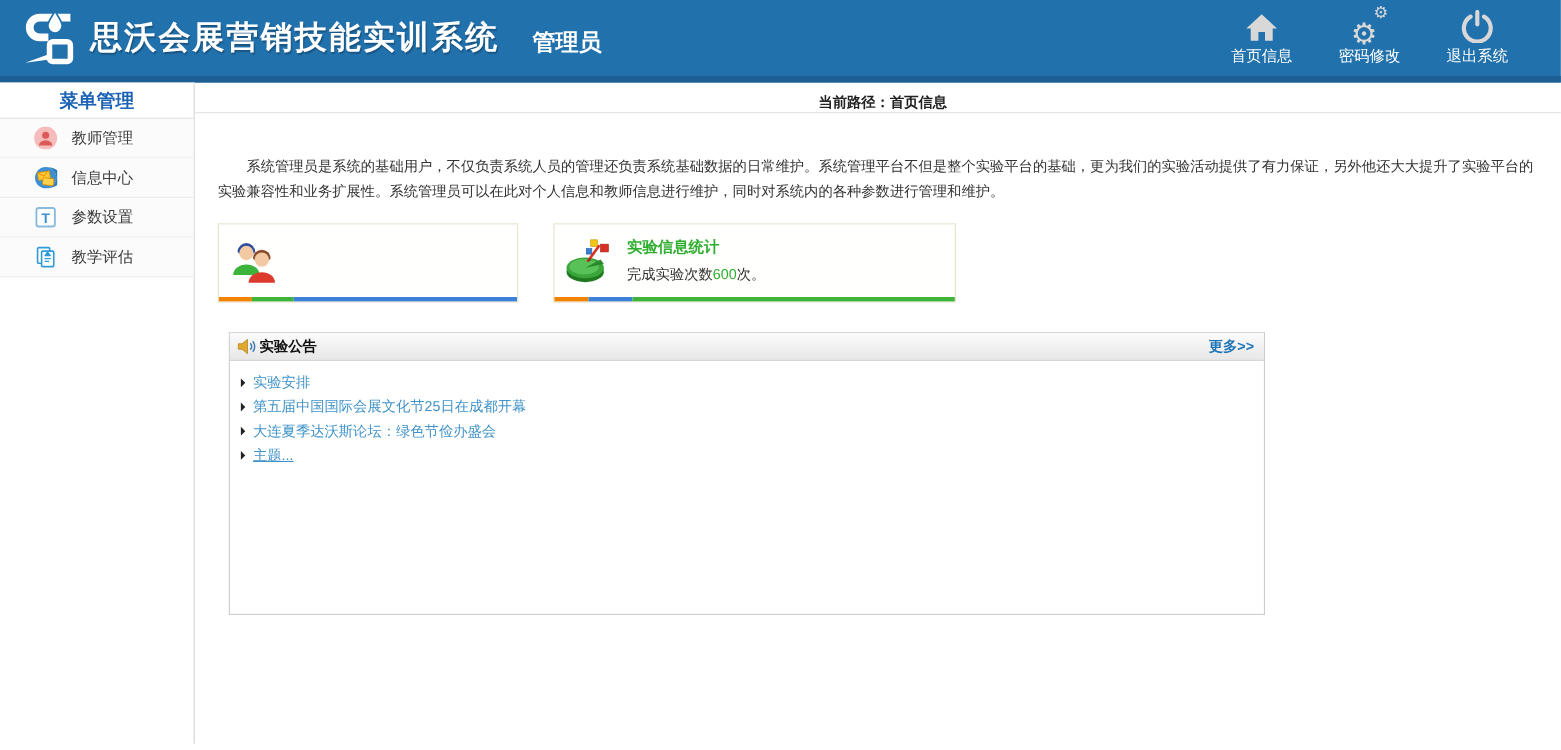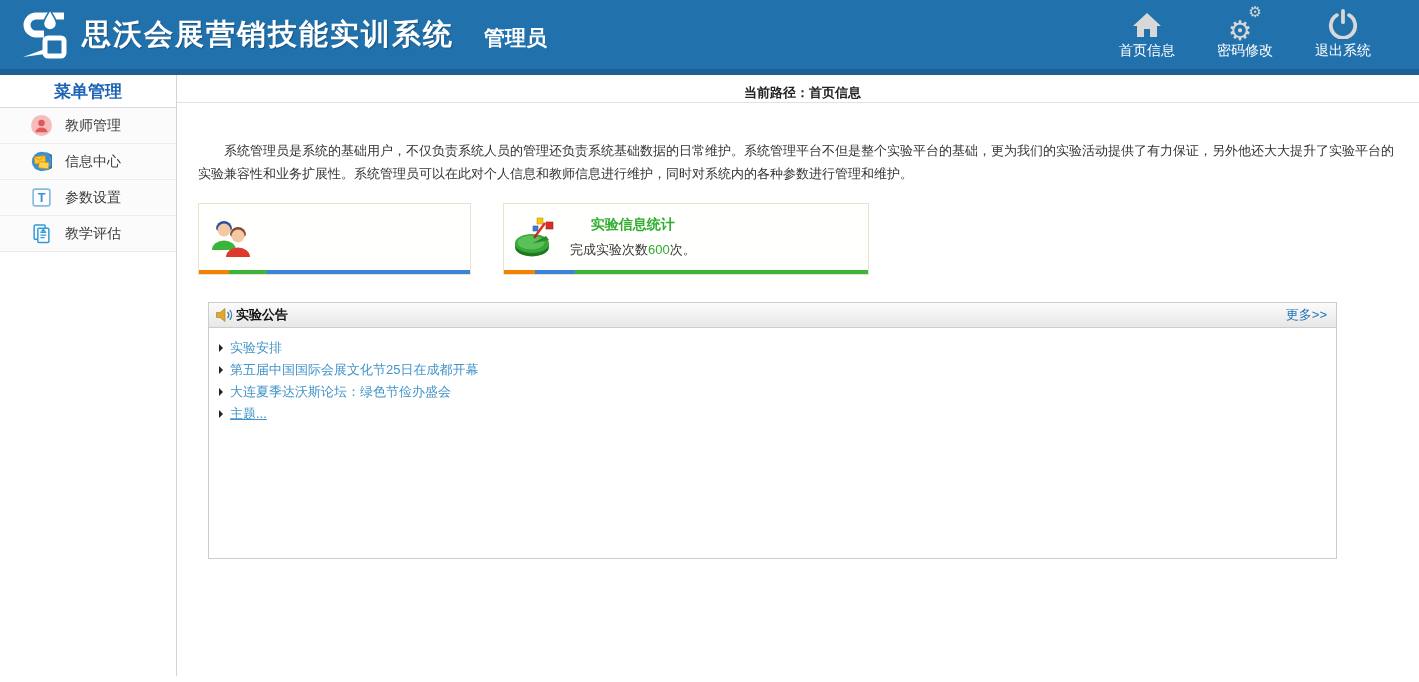--- a/index.html
+++ b/index.html
@@ -35,41 +35,41 @@
     border-bottom:1px solid #e2e2e2; font-size:13px; font-weight:bold; color:#222;flex-direction:column; }
 
   .content { padding:36px 16px 0 21px; }
   .intro { font-size:13px; line-height:23px; color:#333; text-indent:2em; }
 
   
   .cards { margin-top:18px; display:flex; gap:32px; }
   .card { position:relative; height:72px; border:1px solid #e8e3cf; background:#fffffd;
     display:flex; align-items:center; padding:0 10px 4px 8px; }
   .card-class { width:273px; }
-  .card-exp  { width:366px;text-align:center; }
+  .card-exp  { width:366px; }
   .card-icon { width:48px; height:42px; flex:0 0 auto; }
   .card-txt  { margin-left:10px; }
   .card-title { font-size:14px; font-weight:bold; }
   .card-class .card-title { color:#3a7ab8; }
   .card-exp  .card-title { color:#2fae2f; }
   .card-line { margin-top:7px; font-size:13px; color:#333; }
   .num-blue  { color:#4193c9; }
   .num-green { color:#2fae2f; }
   .card-bar { position:absolute; left:0; right:0; bottom:0; height:4px; display:flex; }
   .seg { height:100%; }
   .seg-orange { background:#f18300; }
   .seg-green  { background:#3eb53a; }
   .seg-blue   { background:#3b82d8; }
 
   
-  .panel { margin:27px 0 0 10px; width:1129px; height:257px; border:1px solid #cccccc; background:#fff; }
+  .panel { margin:27px 0 0 10px; width:942px; height:257px; border:1px solid #cccccc; background:#fff; }
   .panel-head { height:25px; display:flex; align-items:center; padding:0 9px 0 7px;
     background:linear-gradient(#fbfbfb,#e7e7e7); border-bottom:1px solid #cccccc; }
   .panel-title { font-size:13px; font-weight:bold; color:#111; margin-left:3px; }
-  .panel-more { margin-left:auto; font-size:13px; font-weight:normal; color:#1f74b8;
+  .panel-more { margin-left:auto; font-size:13px; font-weight:bold; color:#1f74b8;
     text-decoration:none; cursor:pointer; }
   .panel-list { list-style:none; padding:9px 10px; }
   .panel-list li { height:22px; display:flex; align-items:center; gap:7px; }
   .tri { width:0; height:0; border-left:4px solid #222;
     border-top:4px solid transparent; border-bottom:4px solid transparent; flex:0 0 auto; }
   .ann-link { font-size:13px; color:#4193c9; text-decoration:none; cursor:pointer; }
   .ann-underline .ann-link { text-decoration:underline; }
 </style>
 </head>
 <body>

